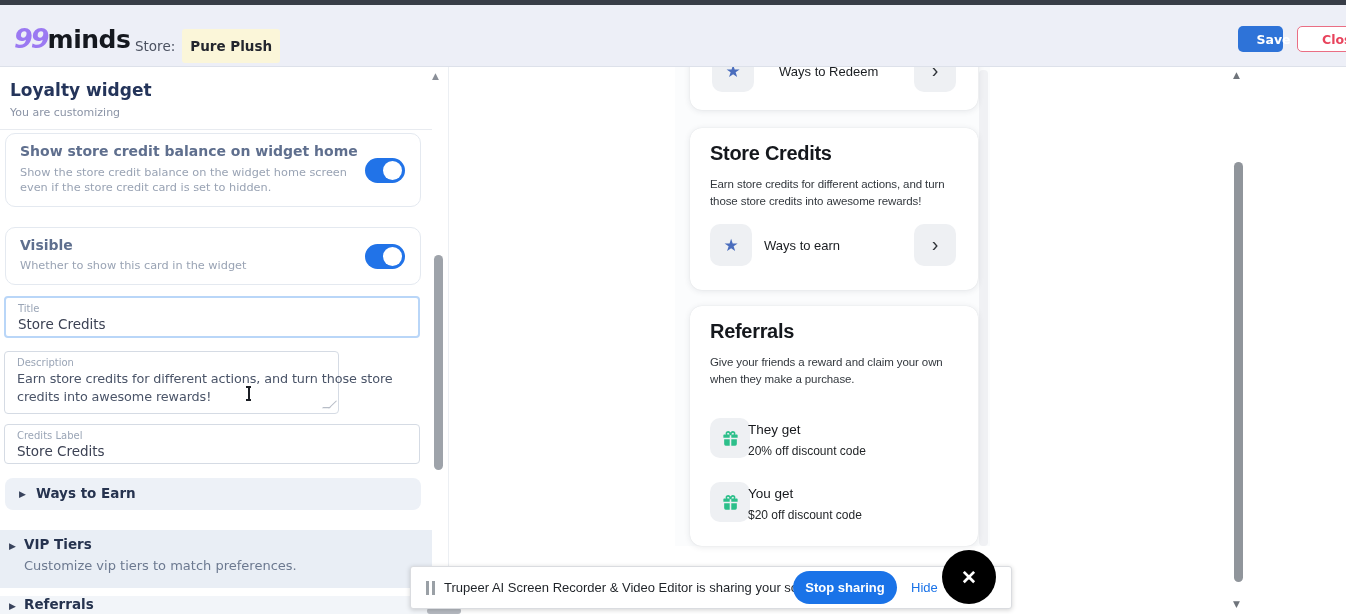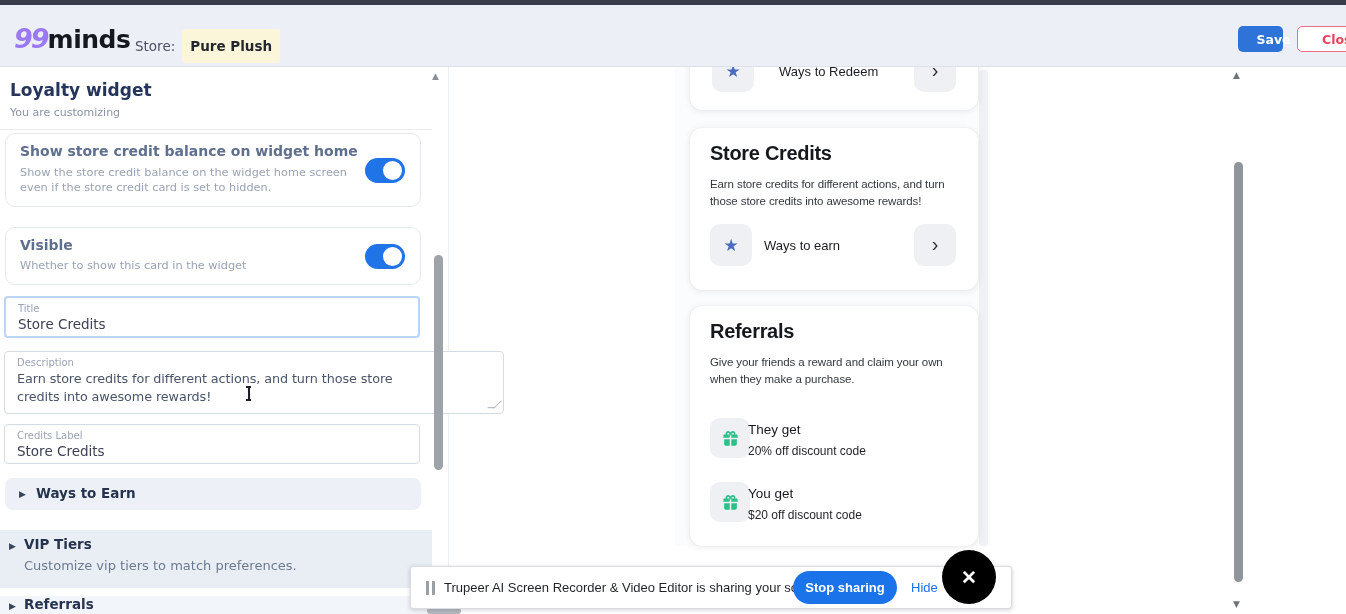--- a/index.html
+++ b/index.html
@@ -28,21 +28,21 @@
   .cardB{left:5px;top:161px;width:416px;height:58px;}
   .cardhead{position:absolute;left:14px;top:9px;font-size:14px;font-weight:600;color:#5f6f8e;}
   .cardbody{position:absolute;left:14px;top:31px;width:336px;font-size:11.3px;line-height:15px;color:#99a3b4;}
   .cardbodyB{top:30px;}
   .toggle{position:absolute;width:40px;height:25px;border-radius:13px;background:#2173e8;cursor:pointer;}
   .toggle::after{content:"";position:absolute;right:3px;top:3px;width:19px;height:19px;border-radius:50%;background:#fff;}
   .tgA{left:359px;top:24px;}
   .tgB{left:359px;top:16px;}
   .field{background:#fff;box-sizing:border-box;border:1px solid #d5dbe4;border-radius:4px;}
   .fTitle{left:4px;top:230px;width:416px;height:42px;border:2px solid #b9d6f8;}
-  .fDesc{left:4px;top:285px;width:500px;height:63px;padding-left:12px;}
+  .fDesc{left:4px;top:285px;width:335px;height:63px;padding-left:12px;}
   .fCred{left:4px;top:358px;width:416px;height:40px;}
   .flabel{position:absolute;left:12px;top:5px;font-size:10px;color:#9aa5b6;}
   .fvalue{position:absolute;left:12px;top:18px;font-size:13.5px;color:#3c4254;}
   .fdesctext{position:absolute;left:12px;top:18px;width:390px;font-size:12.8px;line-height:18px;color:#4a5468;letter-spacing:-0.1px;}
   .resize{position:absolute;right:3px;bottom:3px;width:9px;height:9px;border-right:2px solid #9aa2b0;border-bottom:2px solid #9aa2b0;transform:skew(-45deg) scale(.7);opacity:.7;}
   .ibeam{position:absolute;left:244px;top:320px;width:9px;height:15px;}
   .ibeam::before,.ibeam::after{content:"";position:absolute;left:2px;width:5px;height:1.6px;background:#1b1e24;}
   .ibeam::before{top:0;} .ibeam::after{bottom:0;}
   .ibeam span{position:absolute;left:4px;top:1px;width:1.6px;height:13px;background:#1b1e24;display:block;}
   .accordion{left:5px;top:412px;width:416px;height:32px;background:#edf1f7;border-radius:8px;cursor:pointer;}

